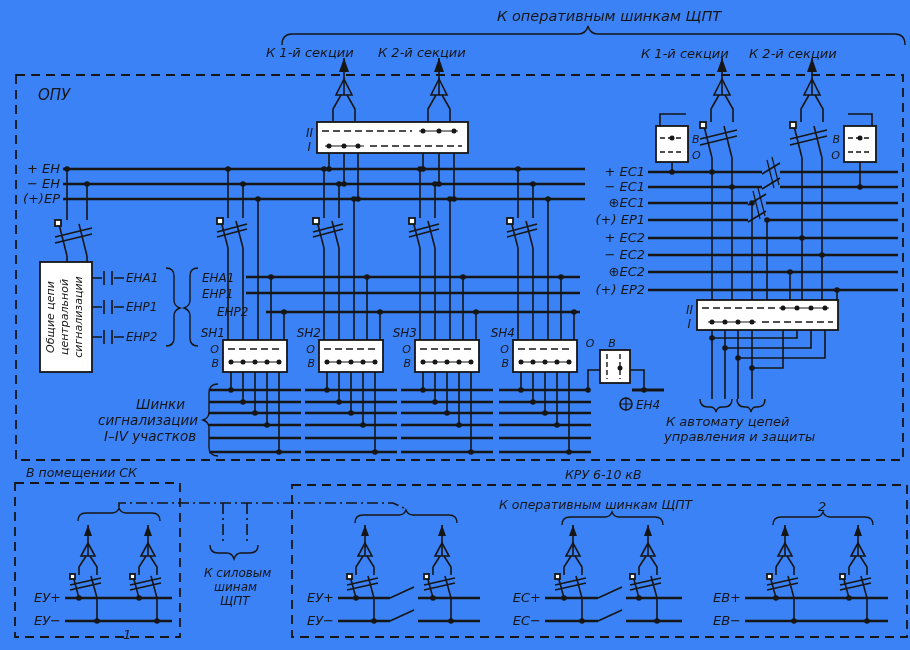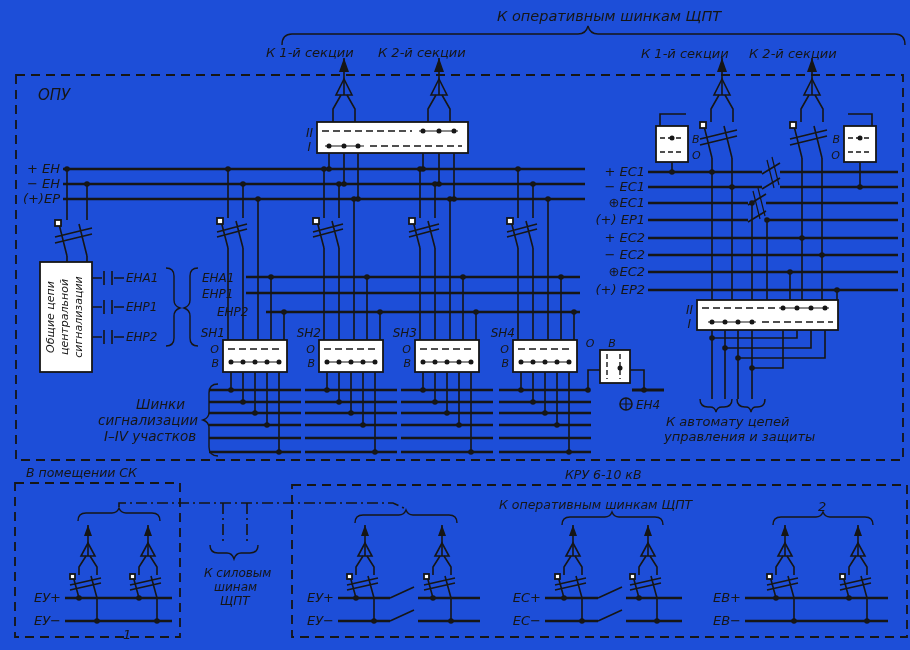--- a/index.html
+++ b/index.html
@@ -1,16 +1,16 @@
 <!DOCTYPE html>
 <html><head>
 <meta charset="utf-8">
 <style>
   html,body{margin:0;padding:0;background:#e8e8e4;}
-  .page{width:910px;height:650px;background:#1d4ed8;position:relative;overflow:hidden;}
+  .page{width:910px;height:650px;background:#3b82f6;position:relative;overflow:hidden;}
   svg{display:block;}
   svg text{font-family:"DejaVu Sans","Liberation Sans",sans-serif;font-style:italic;fill:#161616;font-size:13px;}
   .t11{font-size:11px}.t12{font-size:12px}.t125{font-size:12.5px}
   .t135{font-size:13.5px}.t145{font-size:14.5px}.t15{font-size:15px}
   .w{stroke:#161616;stroke-width:1.6;fill:none}
   .w2{stroke:#161616;stroke-width:2.3;fill:none}
   .bus{stroke:#161616;stroke-width:2.4;fill:none}
   .thin{stroke:#161616;stroke-width:1.2;fill:none}
   .bx{stroke:#161616;stroke-width:1.8;fill:#fff}
   .db{stroke:#161616;stroke-width:1.8;fill:none;stroke-dasharray:9 6}

